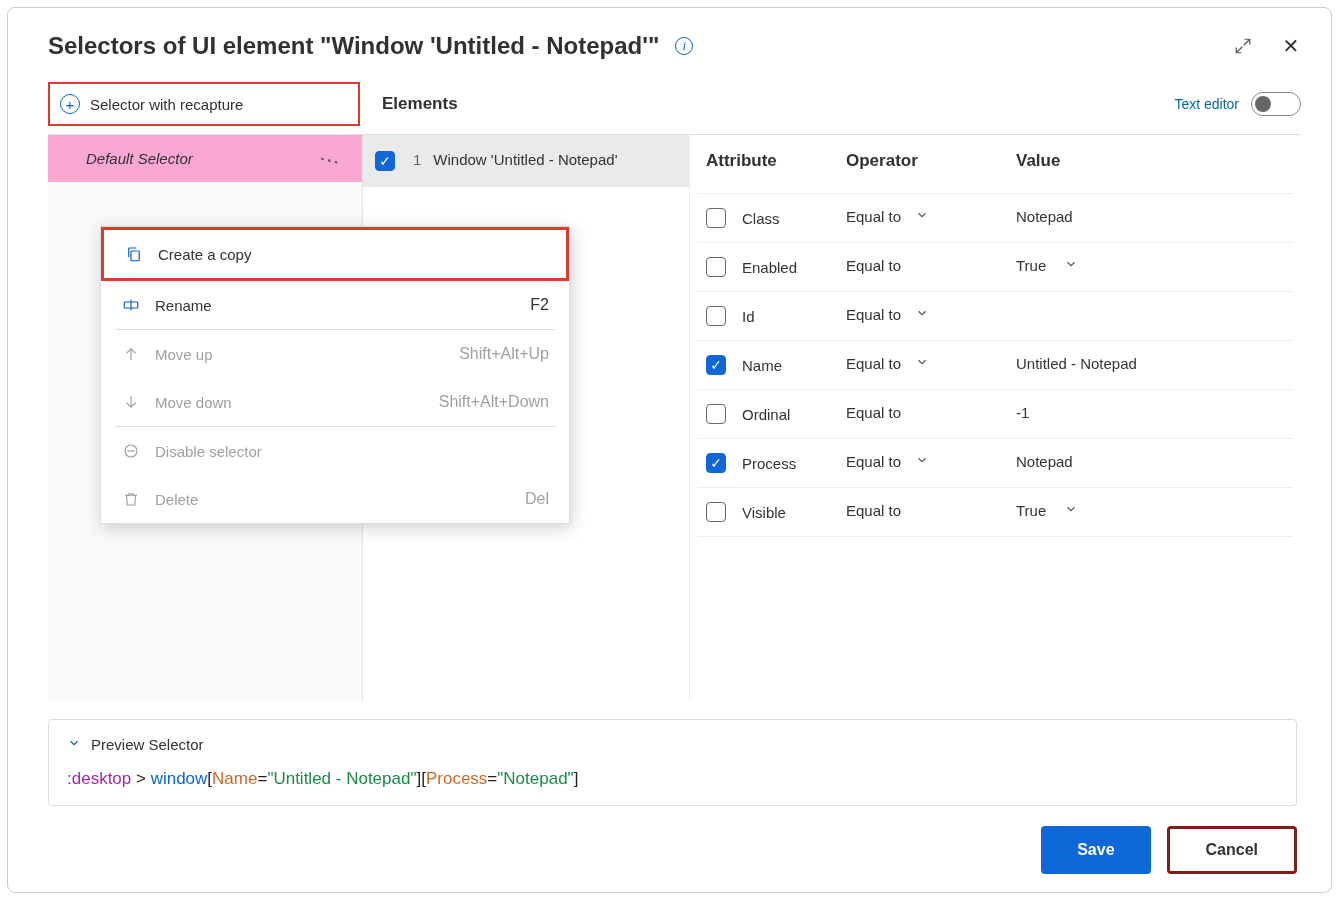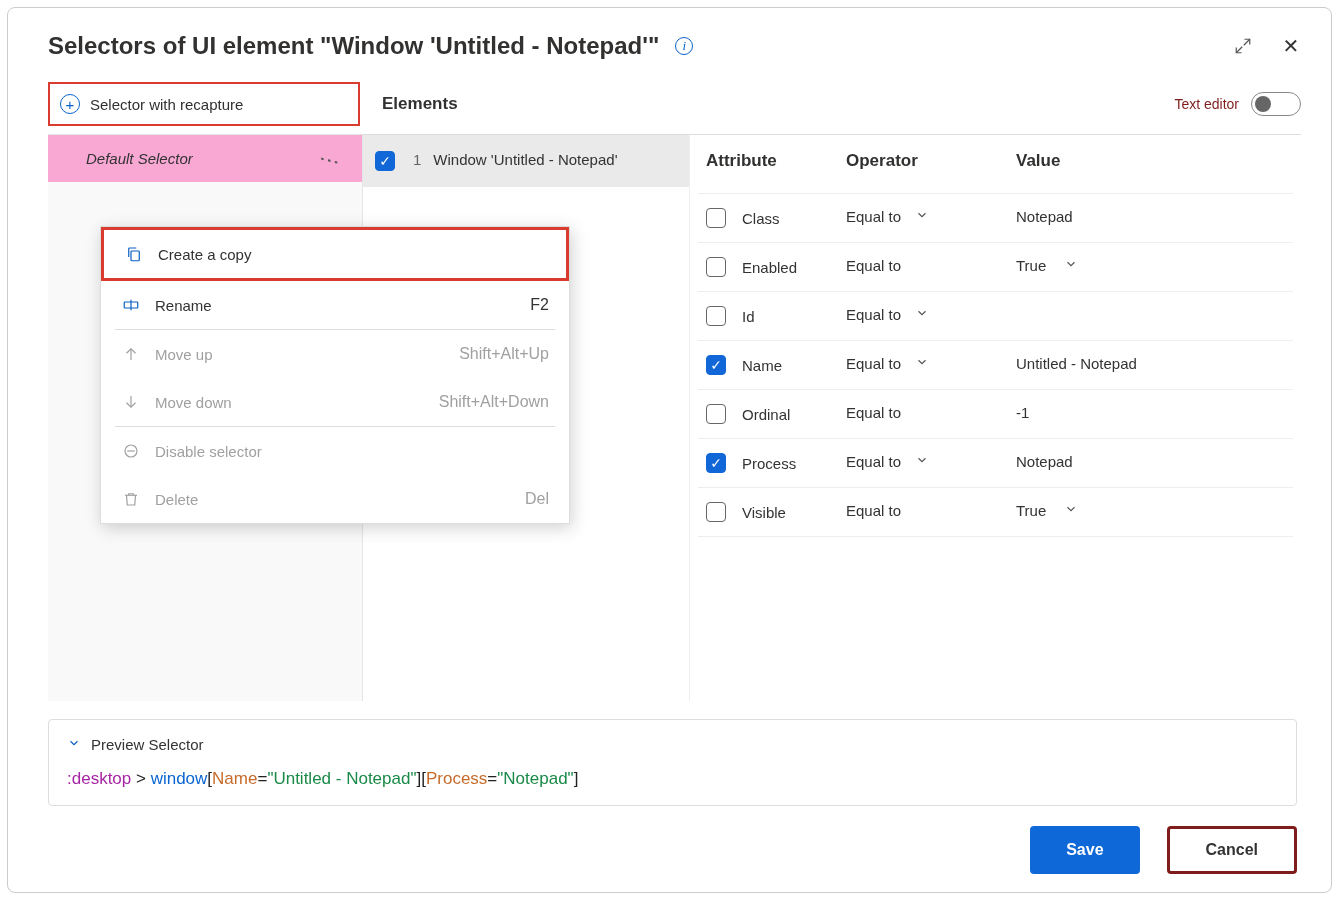--- a/index.html
+++ b/index.html
@@ -88,21 +88,21 @@
     margin-left: 22px;
     font-size: 17px;
     font-weight: 600;
     color: #323130;
   }
   .text-editor-toggle {
     margin-left: auto;
     display: flex;
     align-items: center;
     gap: 12px;
-    color: #7f1d1d;
+    color: #0369a1;
   }
   .toggle-switch {
     width: 50px; height: 24px;
     border: 1px solid #888;
     border-radius: 12px;
     background: #fff;
     position: relative;
   }
   .toggle-knob {
     position: absolute; left: 3px; top: 3px;
@@ -245,21 +245,21 @@
   .selector-text { font-size: 17px; font-family: "Segoe UI", sans-serif; }
   .c-purple { color: #a626a4; }
   .c-blue { color: #0a65d0; }
   .c-orange { color: #c76b2a; }
   .c-green { color: #1a8a48; }
   .c-black { color: #222; }
 
   .footer {
     position: absolute;
     bottom: 18px; right: 34px;
-    display: flex; gap: 27px;
+    display: flex; gap: 16px;
   }
   .btn {
     padding: 12px 36px;
     font-size: 16px;
     border-radius: 4px;
     cursor: pointer;
   }
   .btn-primary { background: #0f68d8; color: #fff; border: none; font-weight: 600; }
   .btn-secondary { background: #fff; color: #333; border: 3px solid #7f1d1d; font-weight: 600; }
 </style>

